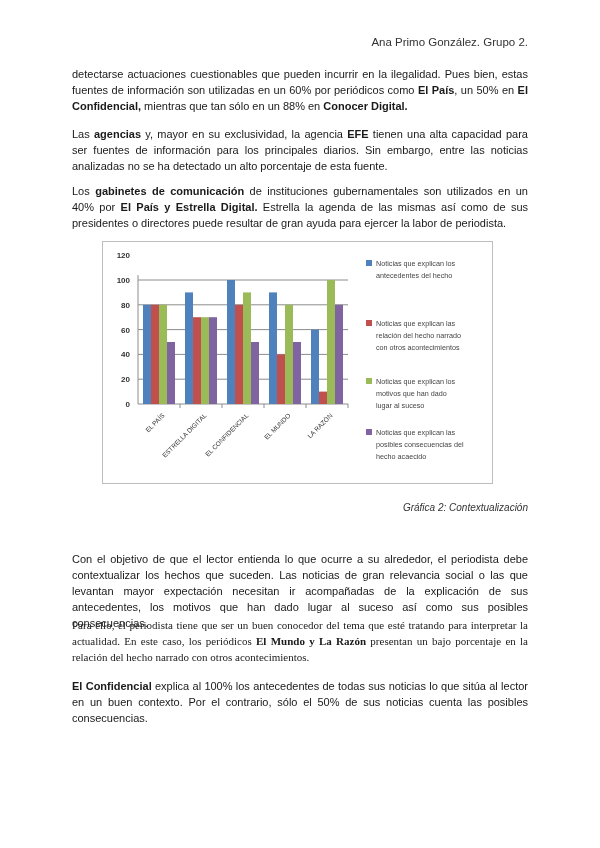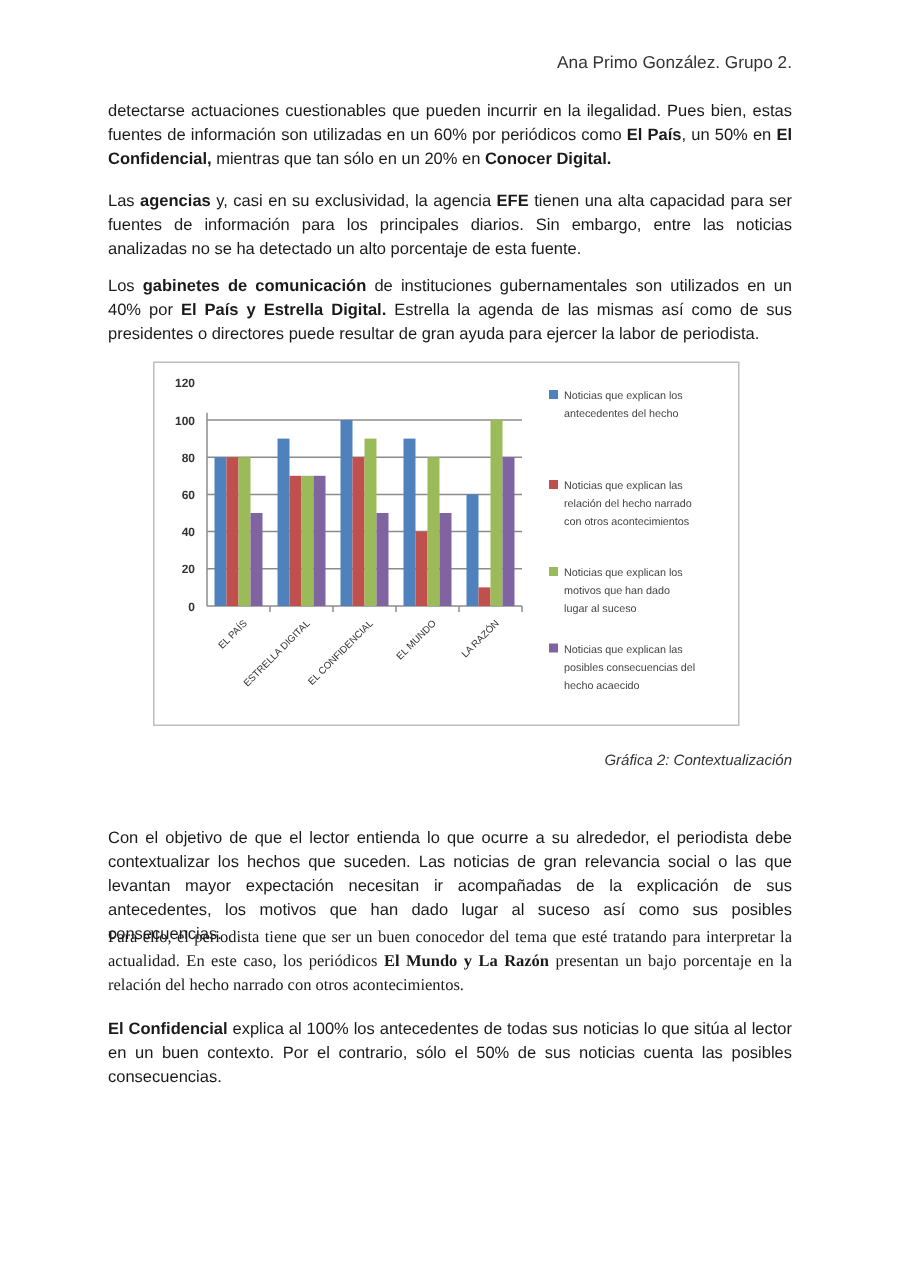--- a/index.html
+++ b/index.html
@@ -18,23 +18,23 @@
   .chart-box { position:absolute; left:102px; top:241px; width:391px; height:243px;
                border:1px solid #bdbdbd; box-sizing:border-box; background:#fff; }
   .caption { position:absolute; top:502px; right:72px; font-size:10px; font-style:italic; color:#333; }
   svg text { font-family:"Liberation Sans", sans-serif; }
 </style>
 </head>
 <body>
 
 <div class="header">Ana Primo González. Grupo 2.</div>
 
-<p class="para" id="p1"><span>detectarse actuaciones cuestionables que pueden incurrir en la ilegalidad. Pues bien, estas fuentes de información son utilizadas en un 60% por periódicos como </span><b>El País</b><span>, un 50% en </span><b>El Confidencial,</b><span> mientras que tan sólo en un 20% en </span><b>Conocer Digital.</b></p>
+<p class="para" id="p1"><span>detectarse actuaciones cuestionables que pueden incurrir en la ilegalidad. Pues bien, estas fuentes de información son utilizadas en un 60% por periódicos como </span><b>El País</b><span>, un 50% en </span><b>El Confidencial,</b><span> mientras que tan sólo en un 88% en </span><b>Conocer Digital.</b></p>
 
-<p class="para" id="p2"><span>Las </span><b>agencias</b><span> y, casi en su exclusividad, la agencia </span><b>EFE</b><span> tienen una alta capacidad para ser fuentes de información para los principales diarios. Sin embargo, entre las noticias analizadas no se ha detectado un alto porcentaje de esta fuente.</span></p>
+<p class="para" id="p2"><span>Las </span><b>agencias</b><span> y, mayor en su exclusividad, la agencia </span><b>EFE</b><span> tienen una alta capacidad para ser fuentes de información para los principales diarios. Sin embargo, entre las noticias analizadas no se ha detectado un alto porcentaje de esta fuente.</span></p>
 
 <p class="para" id="p3"><span>Los </span><b>gabinetes de comunicación</b><span> de instituciones gubernamentales son utilizados en un 40% por </span><b>El País y Estrella Digital.</b><span> Estrella la agenda de las mismas así como de sus presidentes o directores puede resultar de gran ayuda para ejercer la labor de periodista.</span></p>
 
 <div class="chart-box">
   <svg id="chart-svg" width="389" height="241" viewBox="0 0 389 241">
       <text x="27" y="165" font-size="8" font-weight="bold" fill="#333" text-anchor="end">0</text>
       <line x1="35" x2="245" y1="137.2" y2="137.2" stroke="#8c8c8c" stroke-width="1"></line>
       <text x="27" y="140.2" font-size="8" font-weight="bold" fill="#333" text-anchor="end">20</text>
       <line x1="35" x2="245" y1="112.4" y2="112.4" stroke="#8c8c8c" stroke-width="1"></line>
       <text x="27" y="115.4" font-size="8" font-weight="bold" fill="#333" text-anchor="end">40</text>

